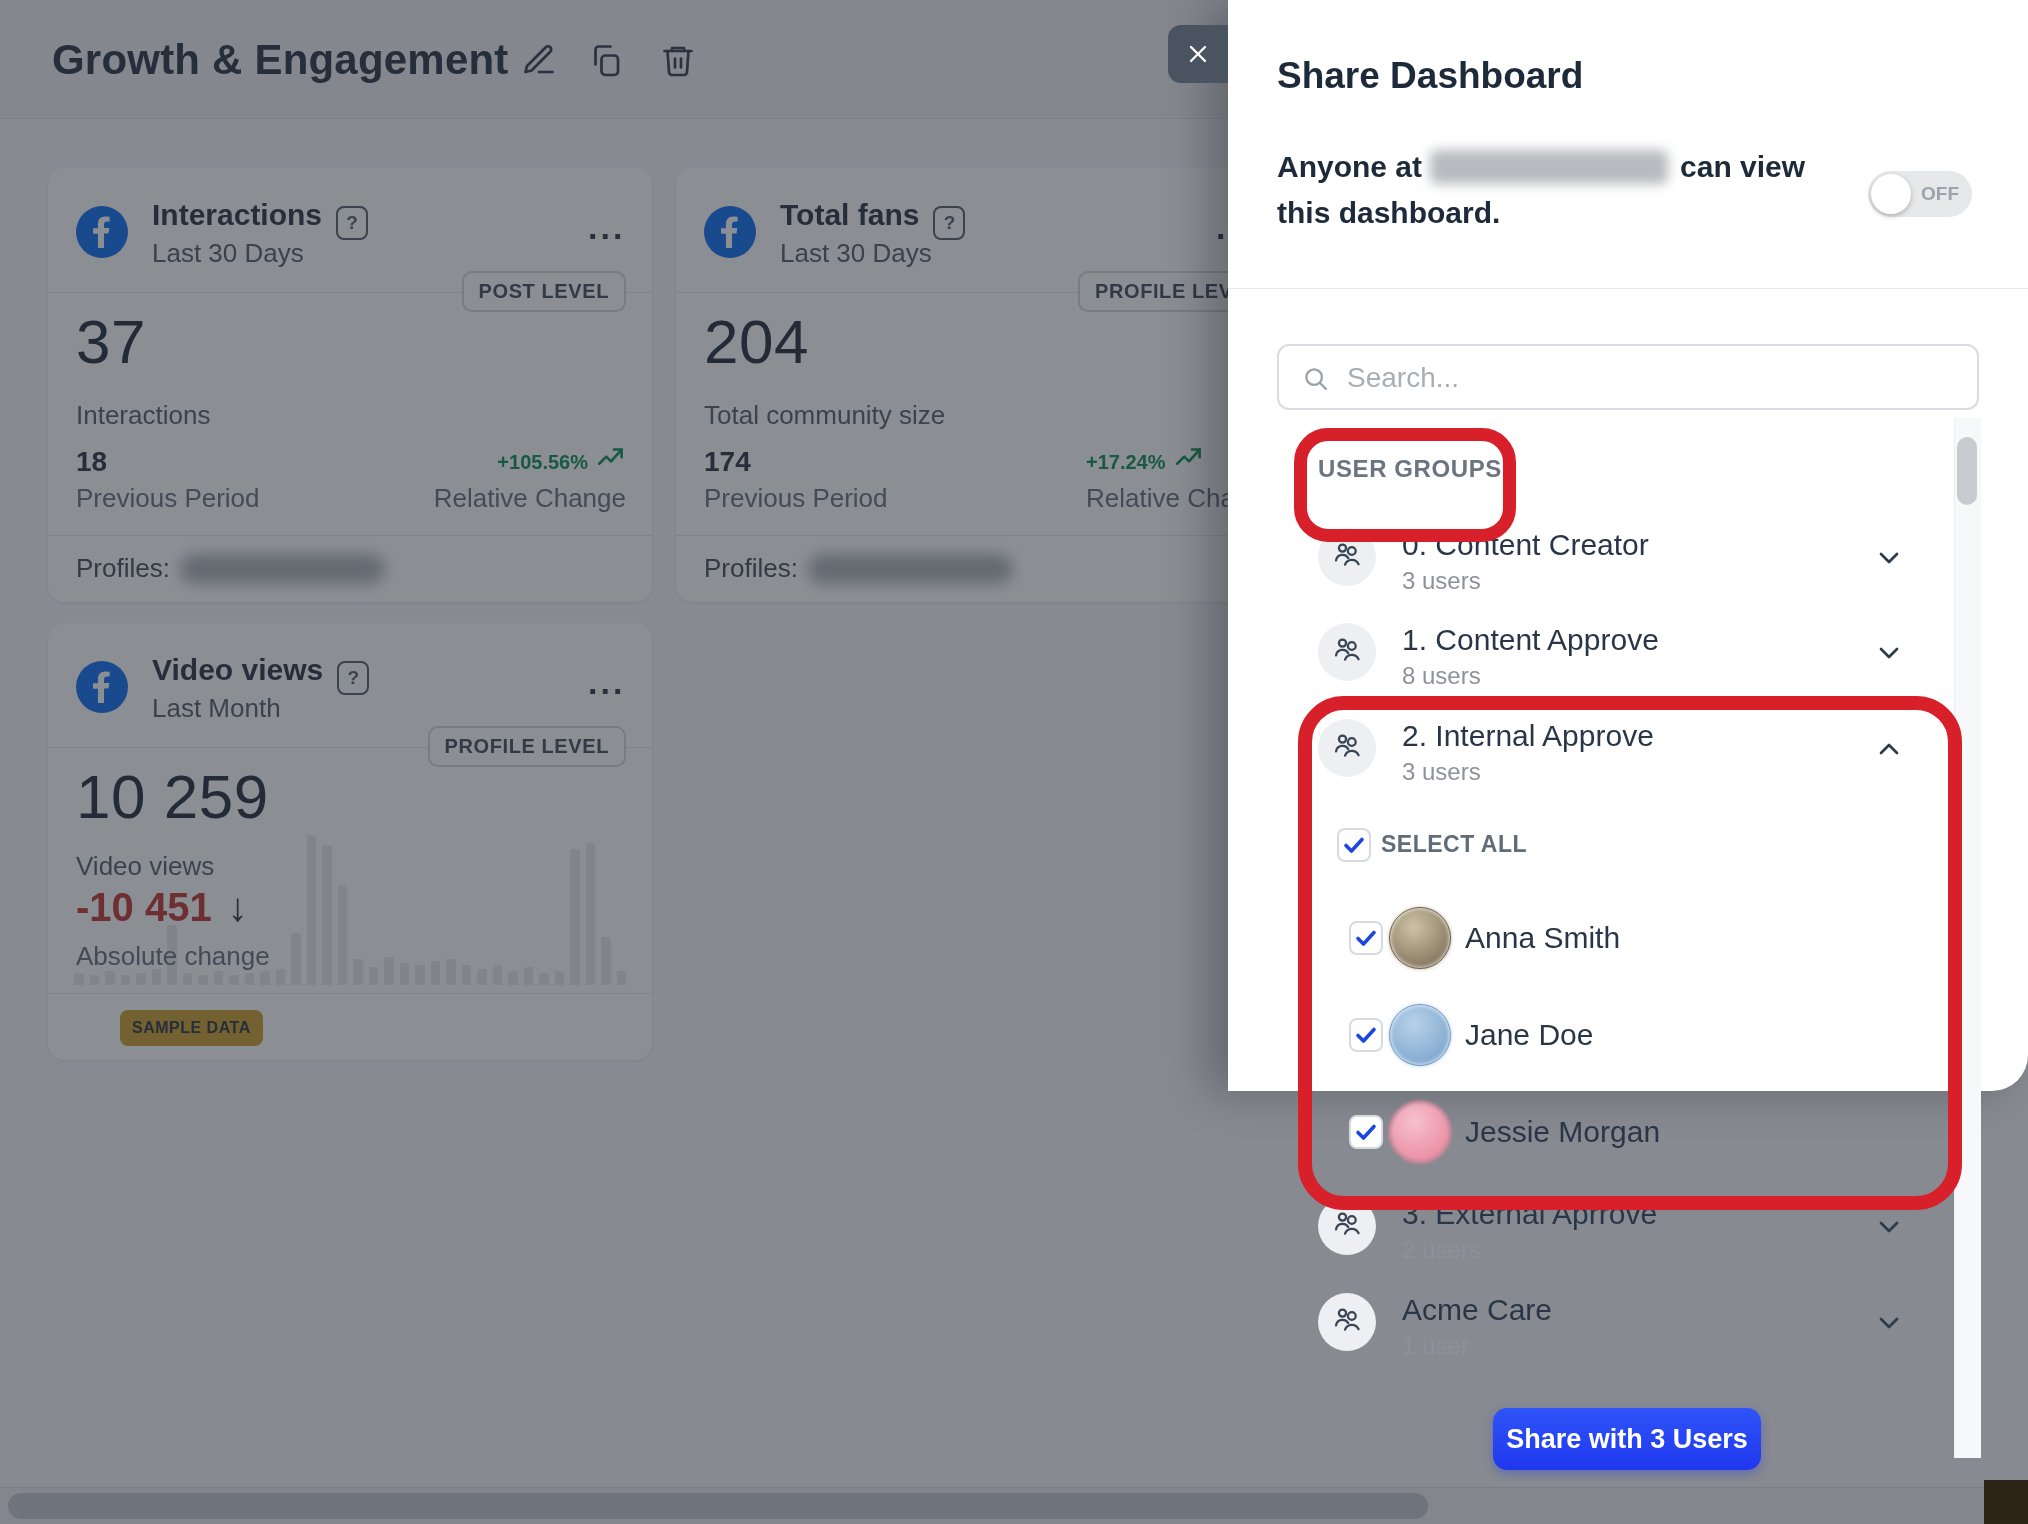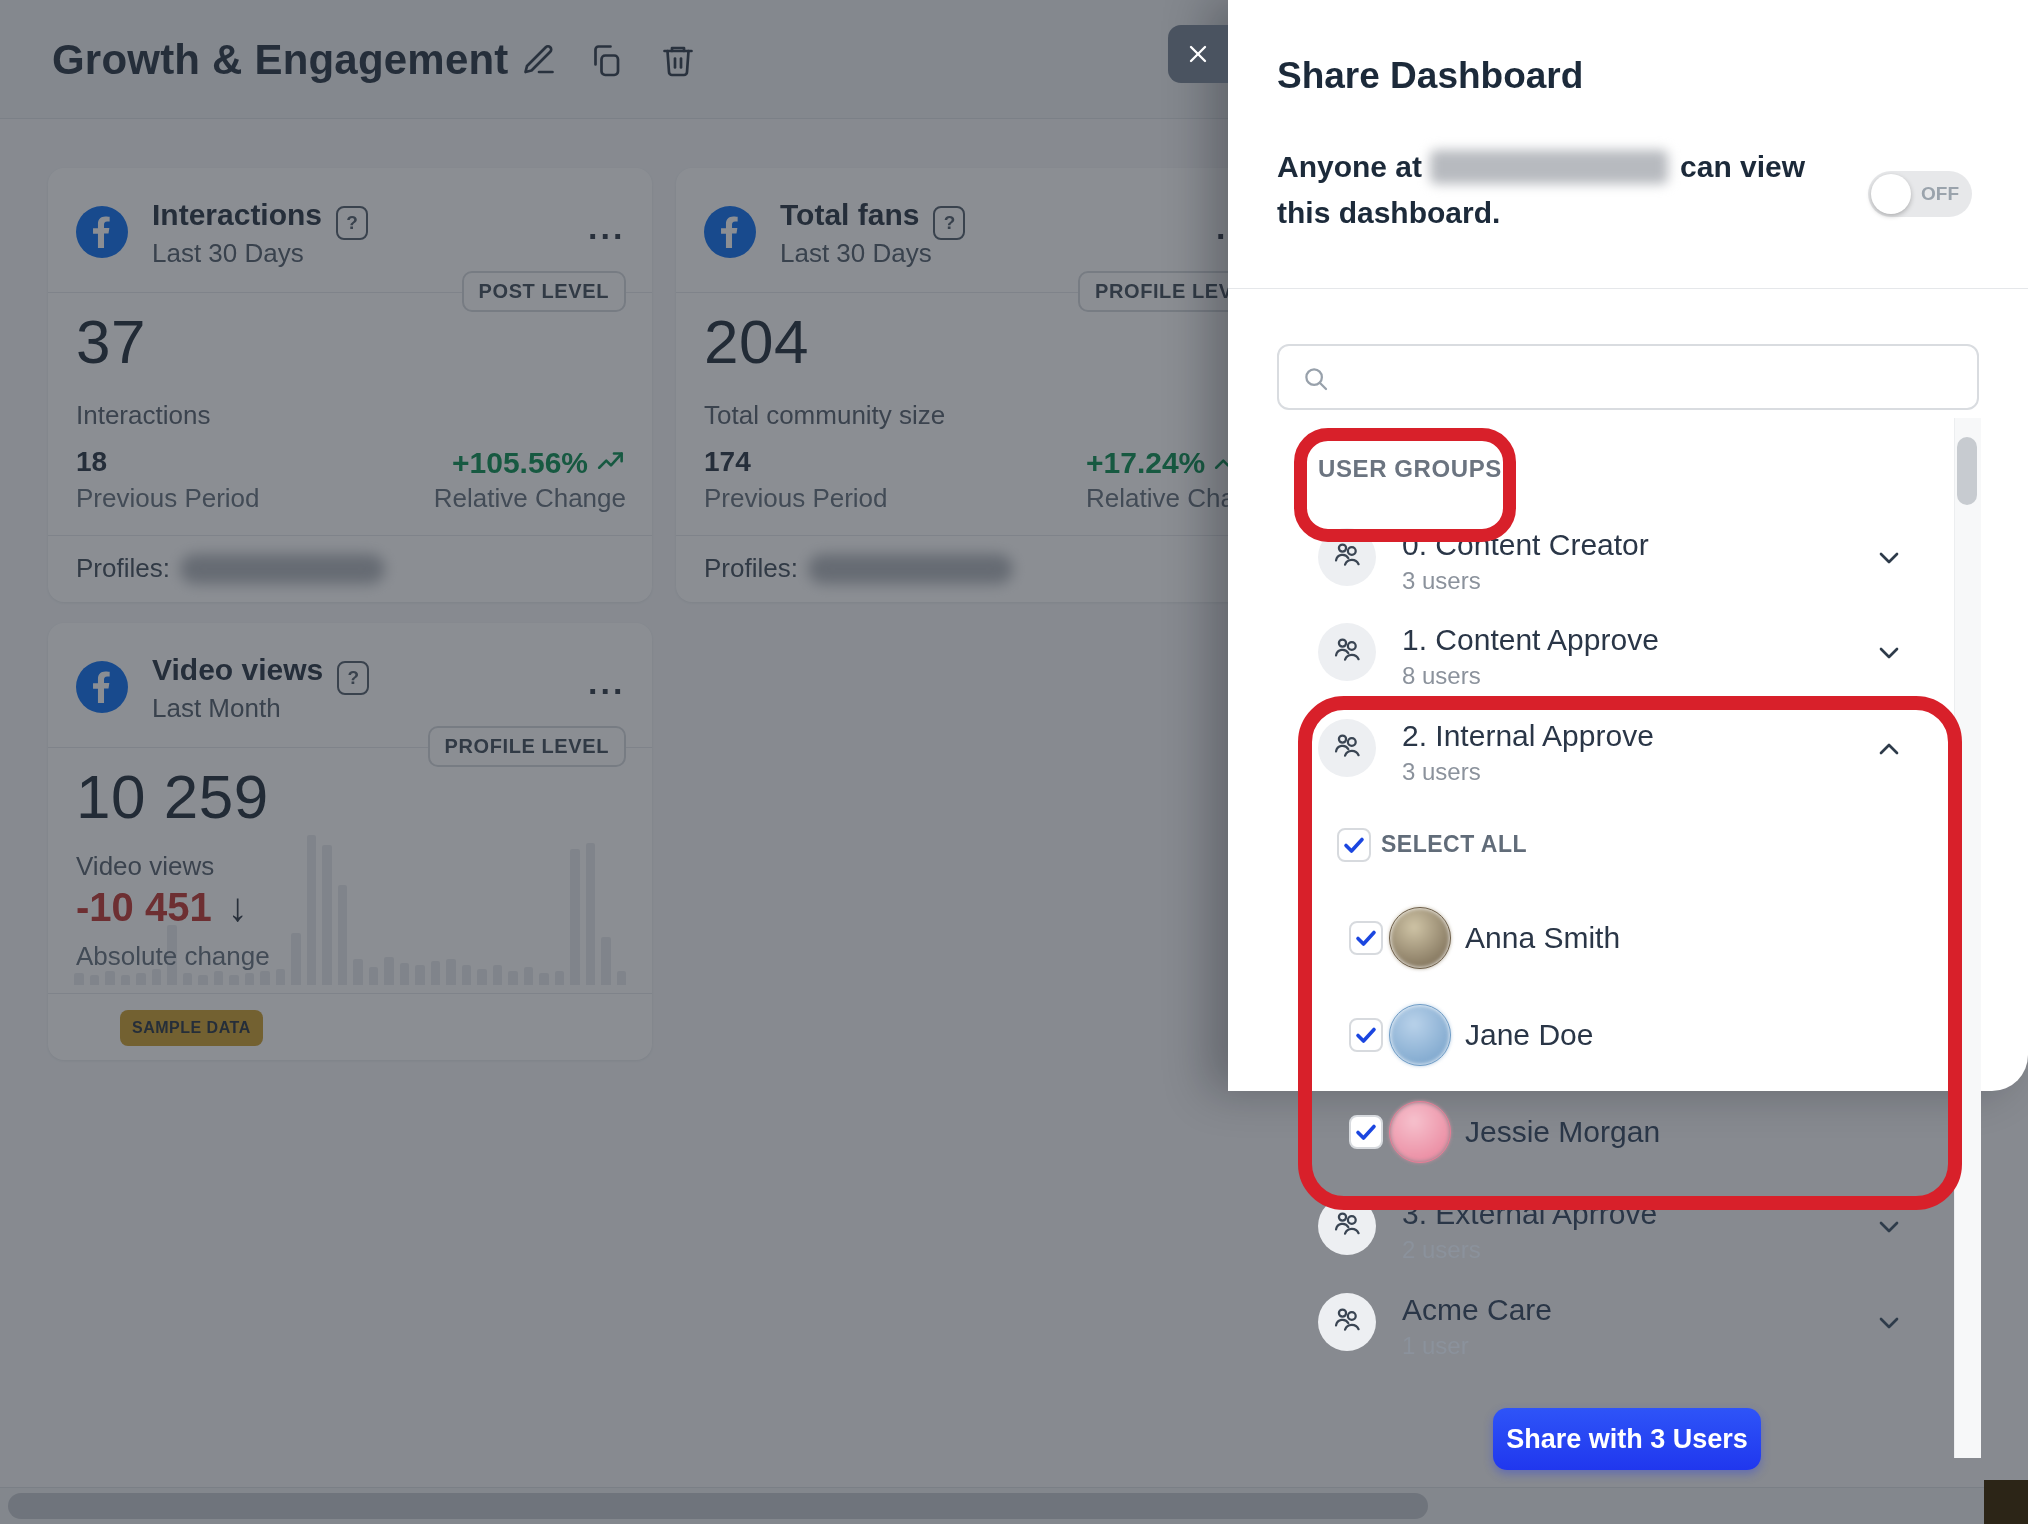--- a/index.html
+++ b/index.html
@@ -20,21 +20,21 @@
            font-size:19px;font-weight:700;color:#5a6673;text-align:center;line-height:30px;}
   .card-period{position:absolute;left:104px;top:70px;font-size:26px;color:#5a6673;}
   .card-menu{position:absolute;top:40px;font-size:34px;letter-spacing:3px;color:#39434f;font-weight:700;cursor:pointer;}
   .card-div{position:absolute;left:0;width:100%;height:1px;background:#e7e9ec;}
   .level-badge{position:absolute;background:#fff;border:2px solid #d7dade;border-radius:10px;
                font-size:20px;font-weight:700;letter-spacing:.6px;color:#4a5663;padding:7px 15px;white-space:nowrap;}
   .big-val{position:absolute;left:28px;font-size:62px;font-weight:500;color:#2d3845;letter-spacing:.5px;}
   .val-label{position:absolute;left:28px;font-size:26px;color:#5e6975;}
   .prev-val{position:absolute;left:28px;font-size:28px;font-weight:700;color:#333f4d;}
   .prev-label{position:absolute;left:28px;font-size:26px;color:#6d7884;}
-  .chg-val{position:absolute;font-size:30px;font-weight:700;white-space:nowrap;}
+  .chg-val{position:absolute;font-size:20px;font-weight:700;white-space:nowrap;}
   .chg-label{position:absolute;font-size:26px;color:#6d7884;text-align:right;white-space:nowrap;}
   .chg-val svg{vertical-align:-3px;margin-left:8px;}
   .profiles-row{position:absolute;left:0;bottom:0;width:100%;height:66px;border-top:1px solid #e7e9ec;}
   .profiles-label{position:absolute;left:28px;top:17px;font-size:26px;color:#4a5663;}
   .blur-blob{position:absolute;left:132px;top:18px;width:205px;height:30px;border-radius:15px;background:#a7acb3;filter:blur(7px);opacity:.85;}
   .bars{position:absolute;left:26px;right:26px;bottom:75px;height:170px;display:flex;align-items:flex-end;gap:6px;}
   .bars div{flex:1 1 auto;background:#e9ebee;border-radius:2px 2px 0 0;}
   .sample-badge{position:absolute;left:28px;bottom:14px;background:#cfa43b;border-radius:8px;
                 font-size:16px;font-weight:700;letter-spacing:.5px;color:#333e4b;padding:9px 12px;margin-left:44px;}
   .hbar-track{position:absolute;left:0;bottom:0;width:100%;height:36px;background:#eef0f2;border-top:1px solid #dde0e4;}
@@ -262,20 +262,21 @@
       <div class="lbl">OFF</div>
     </div>
 
     <div class="panel-div"></div>
 
     <div class="search-box">
       <svg width="30" height="30" viewBox="0 0 24 24" fill="none" stroke="#98a1ab" stroke-width="1.8" stroke-linecap="round">
           <circle cx="10.5" cy="10.5" r="6.2"></circle>
           <path d="M15.2 15.2L20 20"></path>
         </svg>
+      <input type="text" placeholder="Search..." style="">
     </div>
 
     <div class="vtrack"></div>
     <div class="vthumb"></div>
 
     <div class="section-label">USER GROUPS</div>
 
     <div id="groups-list">
         <div class="grp-row" style="top: 509px;">
           <div class="grp-av">

